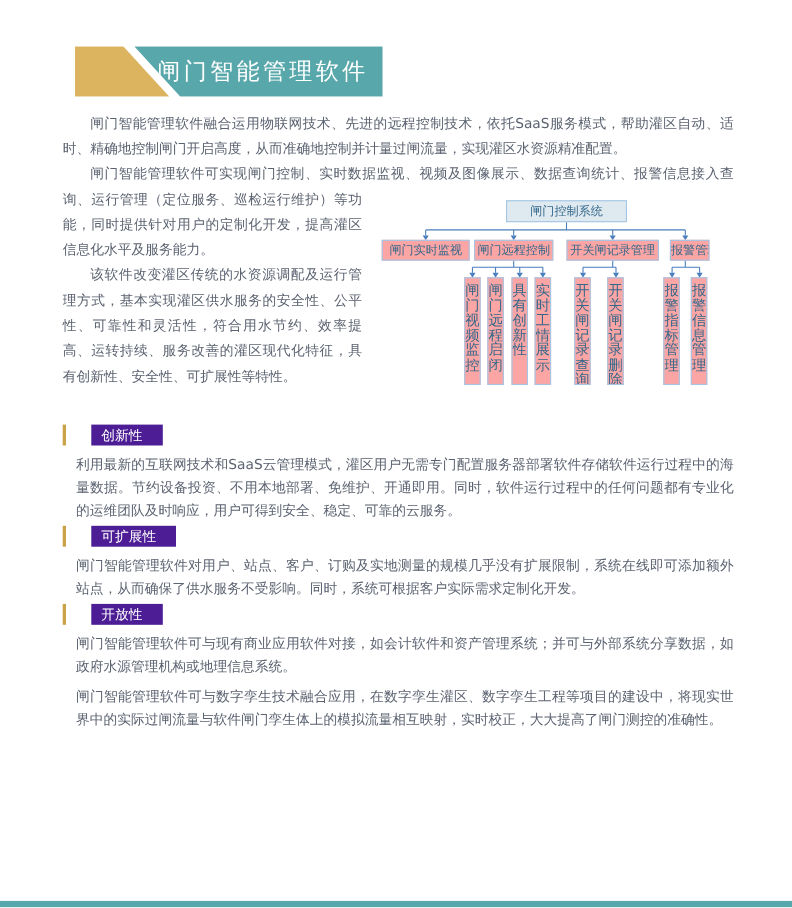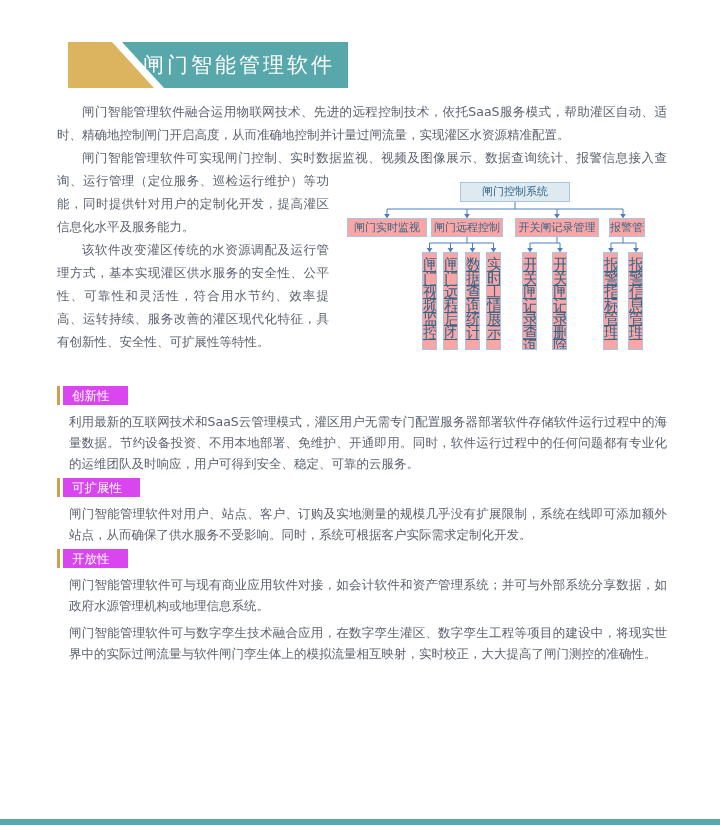--- a/index.html
+++ b/index.html
@@ -82,39 +82,40 @@
     left: 125px; top: 4px; width: 110px; height: 20px;
     background: #DFE9F0; line-height: 18px;
   }
   .dbox.child { top: 40px; height: 19px; }
   .c1 { left: 12px;  width: 80px; }
   .c2 { left: 96px;  width: 72px; }
   .c3 { left: 180px; width: 84px; }
   .c4 { left: 274px; width: 36px; text-align: right; }
   .dbox.sub {
     top: 74px; height: 98px; width: 15px;
-    font-size: 16px; line-height: 13.5px;
+    font-size: 13px; line-height: 13.5px;
     padding-top: 5px;
-    white-space: normal; word-break: break-all; text-decoration: underline;
+    white-space: normal; word-break: break-all;
   }
   .s21 { left: 87px; }  .s22 { left: 108px; } .s23 { left: 130px; } .s24 { left: 151px; }
   .s31 { left: 187px; width: 16px; } .s32 { left: 217px; width: 16px; }
   .s41 { left: 268px; width: 16px; } .s42 { left: 293px; width: 16px; }
 
   
   .sections { clear: both; padding-top: 4px; }
   .section { margin-top: 4px; }
   .badge { display: flex; align-items: stretch; height: 19px; }
   .badge-bar { width: 3px; background: #C9A24A; margin-right: 3px; }
   .badge-label {
-    background: #d946ef;
+    background: #4c1d95;
     color: #ffffff;
     font-size: 12.5px;
     line-height: 19px;
     padding: 0 18px 16px 9px;
+    margin-left: 20px;
   }
   .section p {
     margin: 6px 0 4px 12px;
     font-size: 12.5px;
     line-height: 21px;
     text-align: justify;
   }
 
   .footer-bar {
     position: absolute;
@@ -166,21 +167,21 @@
 
         <div class="dbox root">闸门控制系统</div>
 
         <div class="dbox child c1">闸门实时监视</div>
         <div class="dbox child c2">闸门远程控制</div>
         <div class="dbox child c3">开关闸记录管理</div>
         <div class="dbox child c4">报警管理</div>
 
         <div class="dbox sub s21">闸门视频监控</div>
         <div class="dbox sub s22">闸门远程启闭</div>
-        <div class="dbox sub s23">数据查询统计</div>
+        <div class="dbox sub s23">具有创新性</div>
         <div class="dbox sub s24">实时工情展示</div>
         <div class="dbox sub s31">开关闸记录查询</div>
         <div class="dbox sub s32">开关闸记录删除</div>
         <div class="dbox sub s41">报警指标管理</div>
         <div class="dbox sub s42">报警信息管理</div>
       </div>
 
       <p>闸门智能管理软件融合运用物联网技术、先进的远程控制技术，依托SaaS服务模式，帮助灌区自动、适时、精确地控制闸门开启高度，从而准确地控制并计量过闸流量，实现灌区水资源精准配置。</p>
       <p>闸门智能管理软件可实现闸门控制、实时数据监视、视频及图像展示、数据查询统计、报警信息接入查询、运行管理（定位服务、巡检运行维护）等功能，同时提供针对用户的定制化开发，提高灌区信息化水平及服务能力。</p>
       <p>该软件改变灌区传统的水资源调配及运行管理方式，基本实现灌区供水服务的安全性、公平性、可靠性和灵活性，符合用水节约、效率提高、运转持续、服务改善的灌区现代化特征，具有创新性、安全性、可扩展性等特性。</p>

